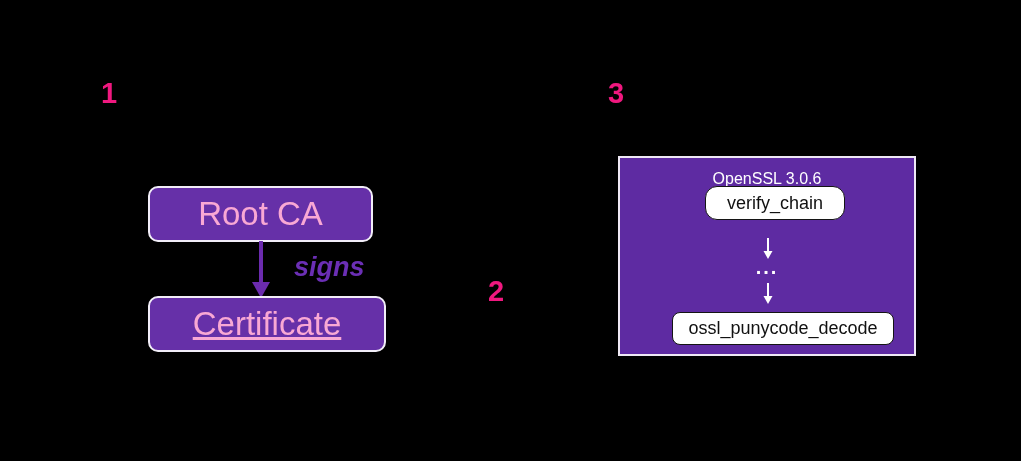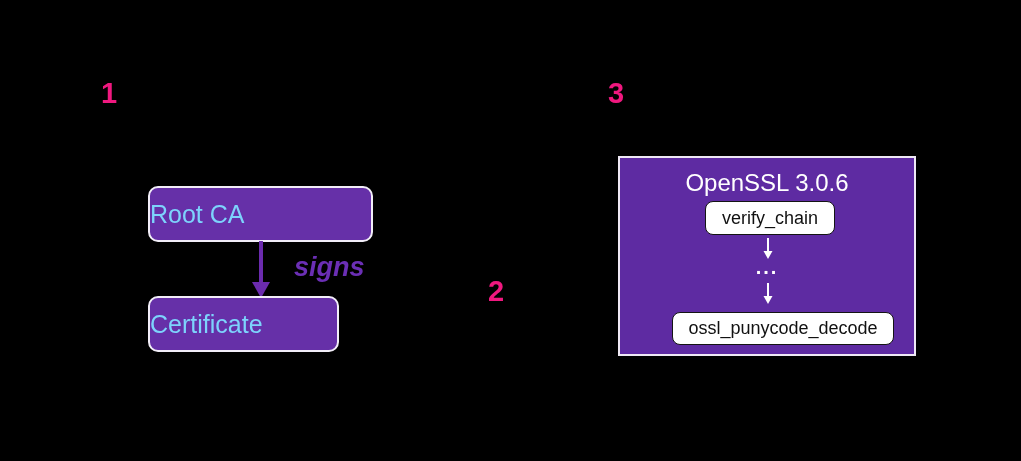--- a/index.html
+++ b/index.html
@@ -24,28 +24,29 @@
   }
   #step1 { left: 101px; top: 79px; }
   #step2 { left: 488px; top: 277px; }
   #step3 { left: 608px; top: 79px; }
 
   .purple-box {
     position: absolute;
     background: #6630A8;
     border: 2px solid #F2EEF8;
     border-radius: 10px;
-    color: #7dd3fc;
-    font-size: 25px;
+    color: #f9a8d4;
+    font-size: 33px;
     display: flex;
     align-items: center;
+    justify-content: center;
     box-sizing: border-box;
   }
   #rootca-box { left: 148px; top: 186px; width: 225px; height: 56px; }
-  #certificate-box { left: 148px; top: 296px; width: 191px; height: 56px; }
+  #certificate-box { left: 148px; top: 296px; width: 238px; height: 56px; text-decoration: underline; }
 
   #signs-arrow { position: absolute; left: 249px; top: 241px; }
   #signs-label {
     position: absolute;
     left: 294px;
     top: 251px;
     color: #6B2FB5;
     font-size: 27px;
     font-style: italic;
     font-weight: 700;
@@ -62,36 +63,36 @@
     border: 2px solid #EFE9F5;
     box-sizing: border-box;
   }
   #openssl-title {
     position: absolute;
     left: 0;
     top: 11px;
     width: 100%;
     text-align: center;
     color: #FFFFFF;
-    font-size: 24px;
+    font-size: 16px;
     line-height: 1.2;
   }
   .fn-box {
     position: absolute;
     background: #FFFFFF;
     border: 1.5px solid #141414;
     border-radius: 8px;
     color: #111111;
     font-size: 18px;
     display: flex;
     align-items: center;
     justify-content: center;
     box-sizing: border-box;
   }
-  #verify-chain-box { left: 85px; top: 43px; width: 130px; height: 34px; }
+  #verify-chain-box { left: 85px; top: 28px; width: 140px; height: 34px; border-radius: 12px; }
   #punycode-box { left: 52px; top: 154px; width: 222px; height: 33px; }
 
   .white-arrow { position: absolute; }
   #call-arrow-top { left: 141px; top: 80px; }
   #call-arrow-bottom { left: 141px; top: 125px; }
   #ellipsis {
     position: absolute;
     left: 0;
     top: 99px;
     width: 100%;

